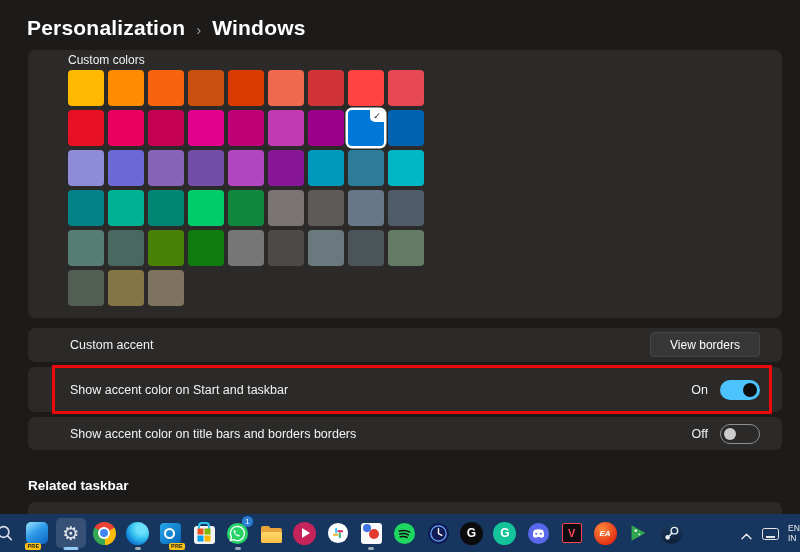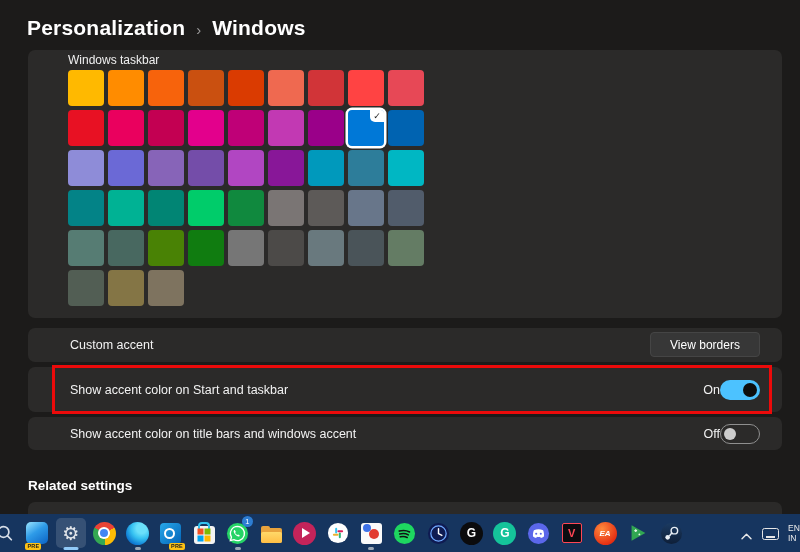--- a/index.html
+++ b/index.html
@@ -19,21 +19,21 @@
   .swatch.selected{position:relative;box-shadow:0 0 0 2.5px #fff;z-index:2;}
   .check-notch{position:absolute;top:0;right:0;width:14px;height:12px;background:#fff;
                border-radius:0 3px 0 5px;display:flex;align-items:center;justify-content:center;
                font-size:9px;color:#222;font-weight:700;}
   
   .btn{position:absolute;right:22px;top:4px;height:25px;min-width:110px;background:#373737;
        border:1px solid #454545;border-radius:4px;color:#fff;font-size:12px;
        display:flex;align-items:center;justify-content:center;box-sizing:border-box;cursor:pointer;}
   
   .toggle-group{position:absolute;right:22px;top:50%;transform:translateY(-50%);
-                display:flex;align-items:center;}
+                display:flex;align-items:center;gap:12px;}
   .toggle-state{font-size:12.5px;color:#f2f2f2;}
   .switch{width:40px;height:20px;border-radius:10px;position:relative;box-sizing:border-box;cursor:pointer;}
   .switch.on{background:var(--accent,#4cc2ff);}
   .switch.on .knob{position:absolute;top:3px;left:23px;width:14px;height:14px;border-radius:50%;background:#0e0e0e;}
   .switch.off{border:1px solid #8f8f8f;background:transparent;}
   .switch.off .knob{position:absolute;top:3px;left:3px;width:12px;height:12px;border-radius:50%;background:#cccccc;}
   
   .red-rect{position:absolute;left:52px;top:365px;width:720px;height:49px;border:3px solid var(--red,#ec0a0a);
             box-sizing:border-box;z-index:6;pointer-events:none;}
   .related{position:absolute;left:28px;top:478px;font-size:13.5px;font-weight:700;color:#fff;}
@@ -89,21 +89,21 @@
 
 <div class="stage" style="--accent: #4CC2FF; --tb: #16355F; --red: #EC0A0A;">
 
   <div class="crumbs">
     <span class="crumb">Personalization</span>
     <span class="crumb-sep">›</span>
     <span class="crumb">Windows</span>
   </div>
 
   <div class="card" style="top:50px;height:268px;">
-    <div class="wc-label">Windows taskbar</div>
+    <div class="wc-label">Custom colors</div>
     <div class="wc-grid">
         <div class="swatch" style="background: rgb(255, 185, 0);"></div>
         <div class="swatch" style="background: rgb(255, 140, 0);"></div>
         <div class="swatch" style="background: rgb(247, 99, 12);"></div>
         <div class="swatch" style="background: rgb(202, 80, 16);"></div>
         <div class="swatch" style="background: rgb(218, 59, 1);"></div>
         <div class="swatch" style="background: rgb(239, 105, 80);"></div>
         <div class="swatch" style="background: rgb(209, 52, 56);"></div>
         <div class="swatch" style="background: rgb(255, 67, 67);"></div>
         <div class="swatch" style="background: rgb(231, 72, 86);"></div>
@@ -161,30 +161,30 @@
     <div class="toggle-group">
       <span class="toggle-state">On</span>
       <div class="switch on">
           <div class="knob"></div>
         </div>
     </div>
   </div>
   <div class="red-rect"></div>
 
   <div class="card" style="top:417px;height:33px;">
-    <div class="card-row-label">Show accent color on title bars and windows accent</div>
+    <div class="card-row-label">Show accent color on title bars and borders borders</div>
     <div class="toggle-group">
       <span class="toggle-state">Off</span>
       <div class="switch off">
           <div class="knob"></div>
         </div>
     </div>
   </div>
 
-  <div class="related">Related settings</div>
+  <div class="related">Related taskbar</div>
   <div class="partial-card"></div>
 
   <div class="taskbar">
     <div class="tb-icons">
 
       <div class="tb-slot">
         <svg width="19" height="19" viewBox="0 0 20 20">
             <circle cx="9" cy="8.4" r="5.6" fill="none" stroke="#d7dee8" stroke-width="1.8"></circle>
             <path d="M13.2 12.6l4 4" stroke="#d7dee8" stroke-width="1.8" stroke-linecap="round"></path>
           </svg>

